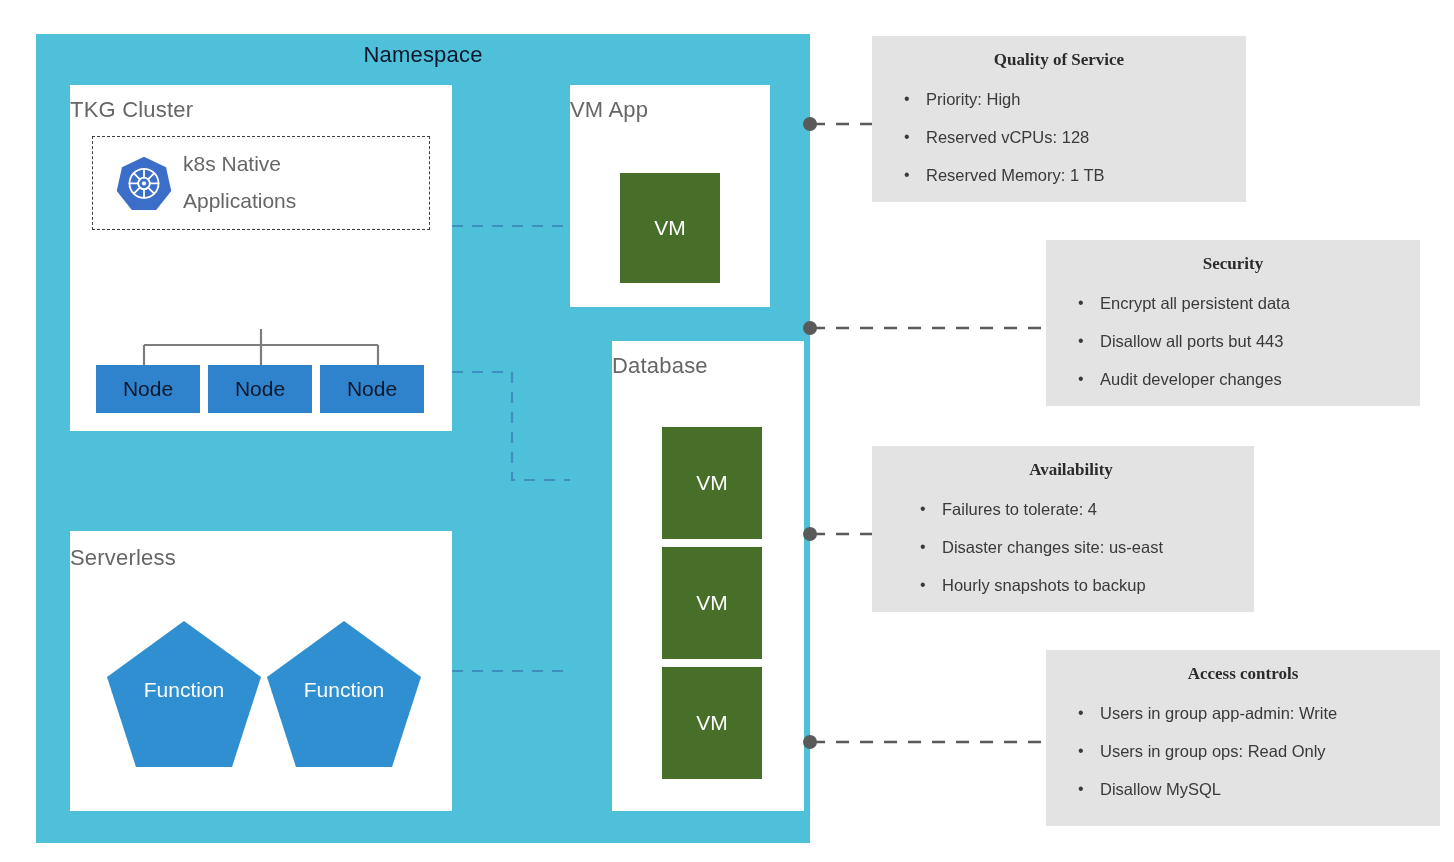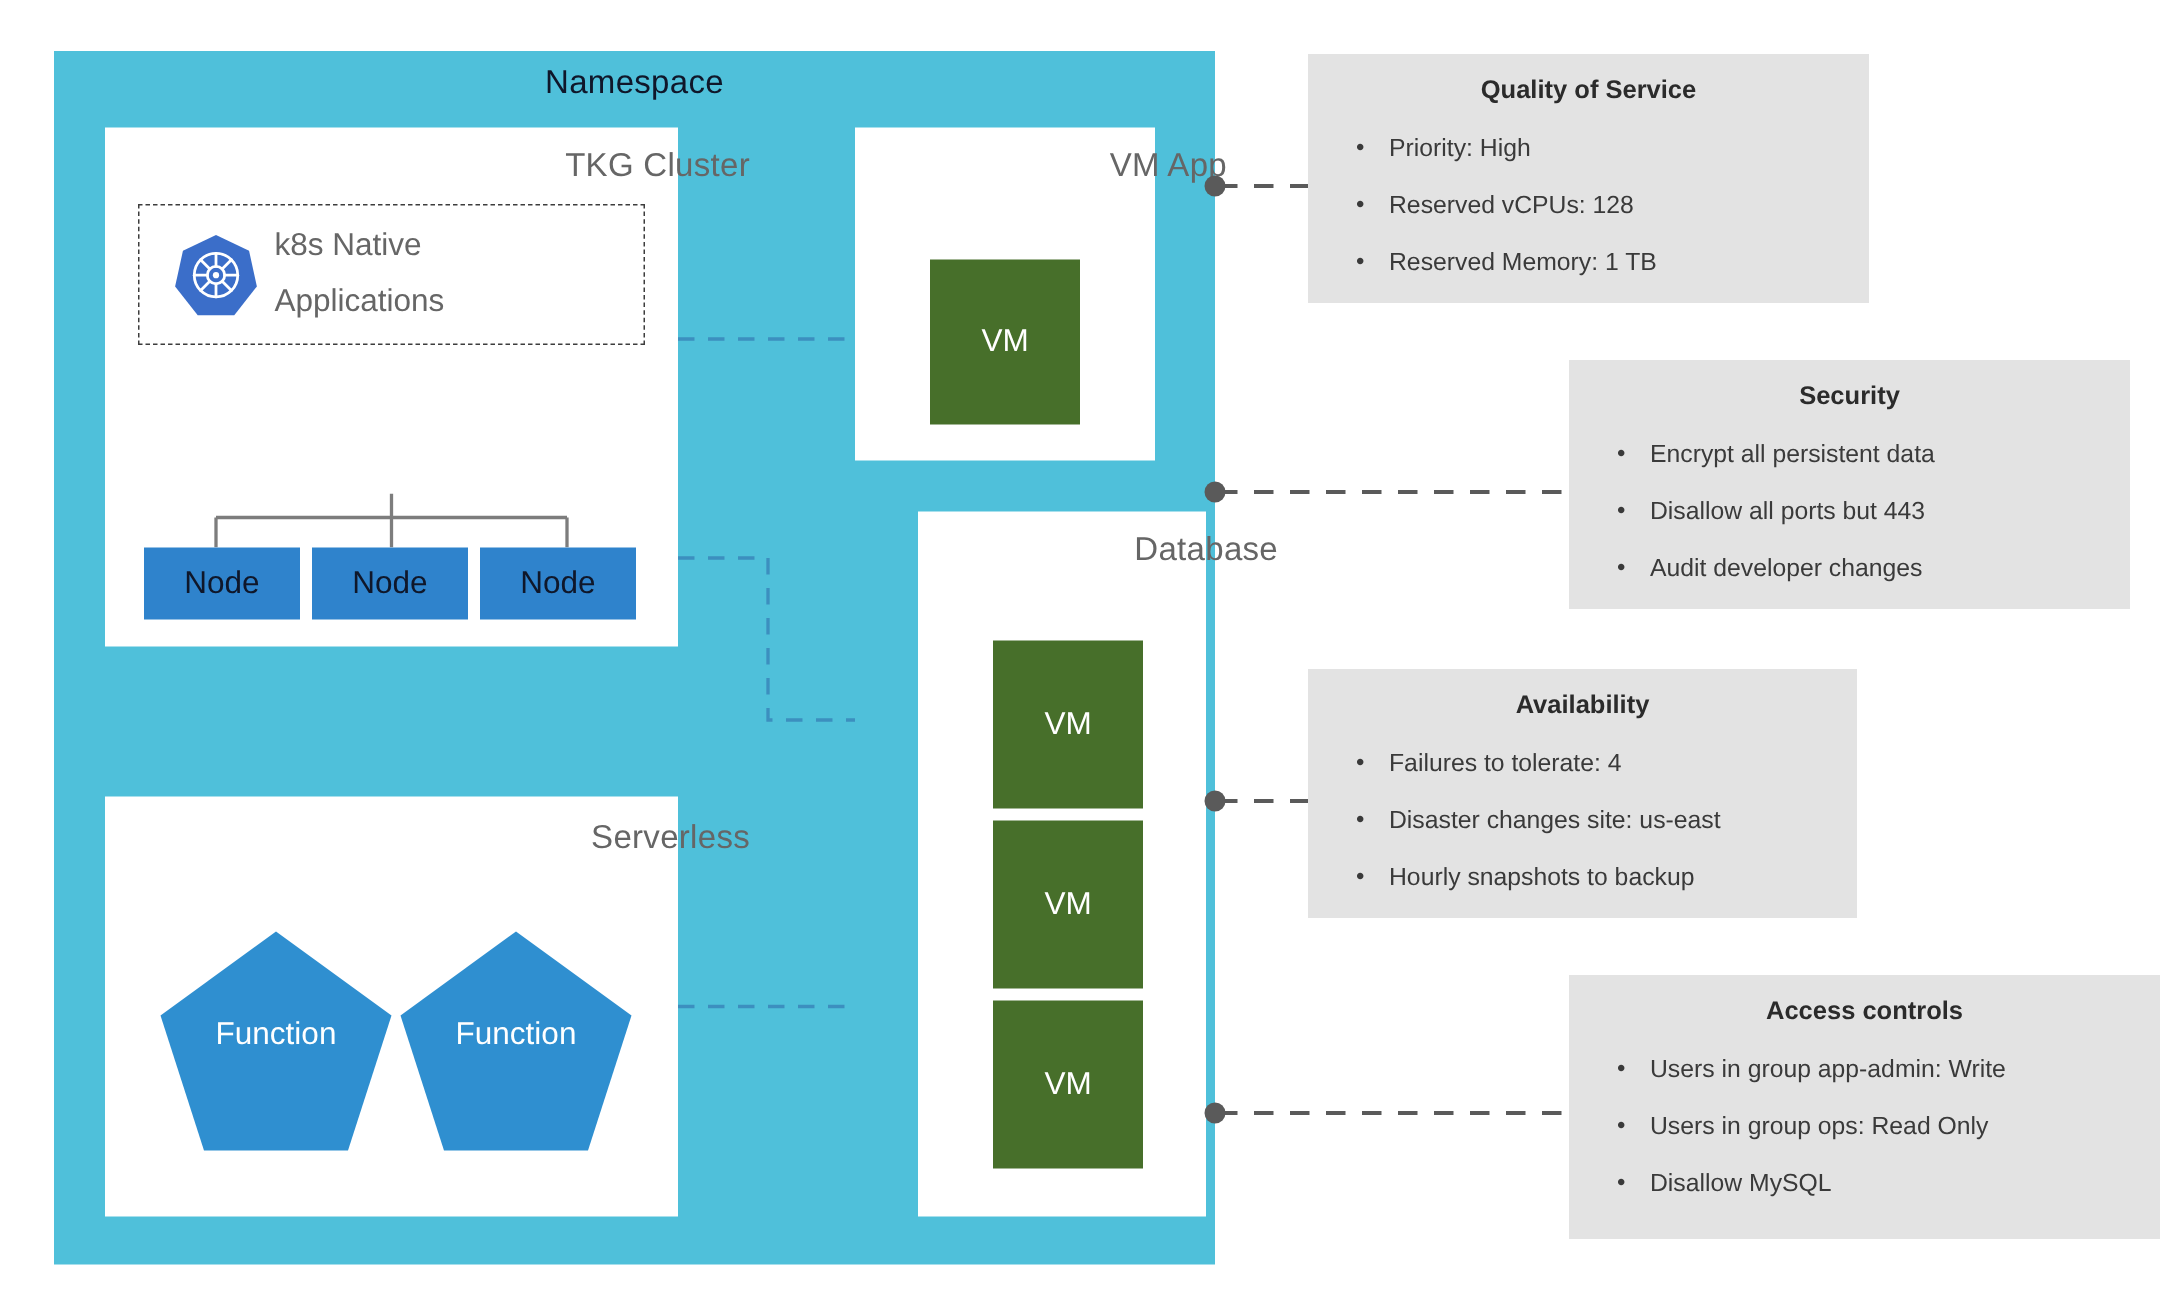--- a/index.html
+++ b/index.html
@@ -16,22 +16,22 @@
     background:#4FC0DA;
   }
   #namespace-title{
     position:absolute;left:0;top:8px;width:774px;text-align:center;
     font-size:22px;color:#0f172a;letter-spacing:.2px;
   }
 
   
   .panel{position:absolute;background:#ffffff;}
   .panel-title{
-    position:absolute;left:0;width:100%;text-align:right;
-    font-size:22px;color:#666666;letter-spacing:.2px;padding-left:48px;
+    position:absolute;left:0;width:100%;text-align:left;
+    font-size:22px;color:#666666;letter-spacing:.2px;
   }
 
   
   #tkg-cluster{left:70px;top:85px;width:382px;height:346px;}
   #tkg-cluster .panel-title{top:12px;}
 
   #k8s-native-box{
     position:absolute;left:22px;top:51px;width:338px;height:94px;
     border:1.5px dashed #3d3d3d;box-sizing:border-box;background:#ffffff;
   }
@@ -87,34 +87,34 @@
   #database{left:600px;top:341px;width:192px;height:470px;margin-left:12px;}
   #database .panel-title{top:12px;}
   #db-vm-1{left:50px;top:86px;width:100px;height:112px;}
   #db-vm-2{left:50px;top:206px;width:100px;height:112px;}
   #db-vm-3{left:50px;top:326px;width:100px;height:112px;}
 
   
   .annotation{position:absolute;background:#E3E3E3;}
   .annotation h3{
     margin:0;padding:14px 10px 10px 10px;text-align:center;
-    font-size:17px;font-weight:bold;color:#2b2b2b;
+    font-size:17px;font-weight:bold;color:#2b2b2b;font-family:Liberation Serif, serif;
   }
   .annotation ul{margin:0;padding:0 14px 14px 14px;list-style:none;}
   .annotation li{
     position:relative;padding-left:40px;font-size:16.5px;color:#3a3a3a;
     line-height:38px;white-space:nowrap;
   }
   .annotation li .bullet{
     position:absolute;left:18px;top:0;line-height:38px;font-size:16px;color:#3a3a3a;
   }
 
   #qos-card{left:872px;top:36px;width:374px;height:166px;}
   #security-card{left:1046px;top:240px;width:374px;height:166px;}
-  #availability-card{left:872px;top:446px;width:366px;height:166px;}
+  #availability-card{left:872px;top:446px;width:366px;height:166px;padding-left:16px;}
   #access-card{left:1046px;top:650px;width:394px;height:176px;}
 
   
   #connectors{position:absolute;left:0;top:0;width:1454px;height:862px;pointer-events:none;}
 </style>
 </head>
 <body>
 
 <div class="canvas">
 

